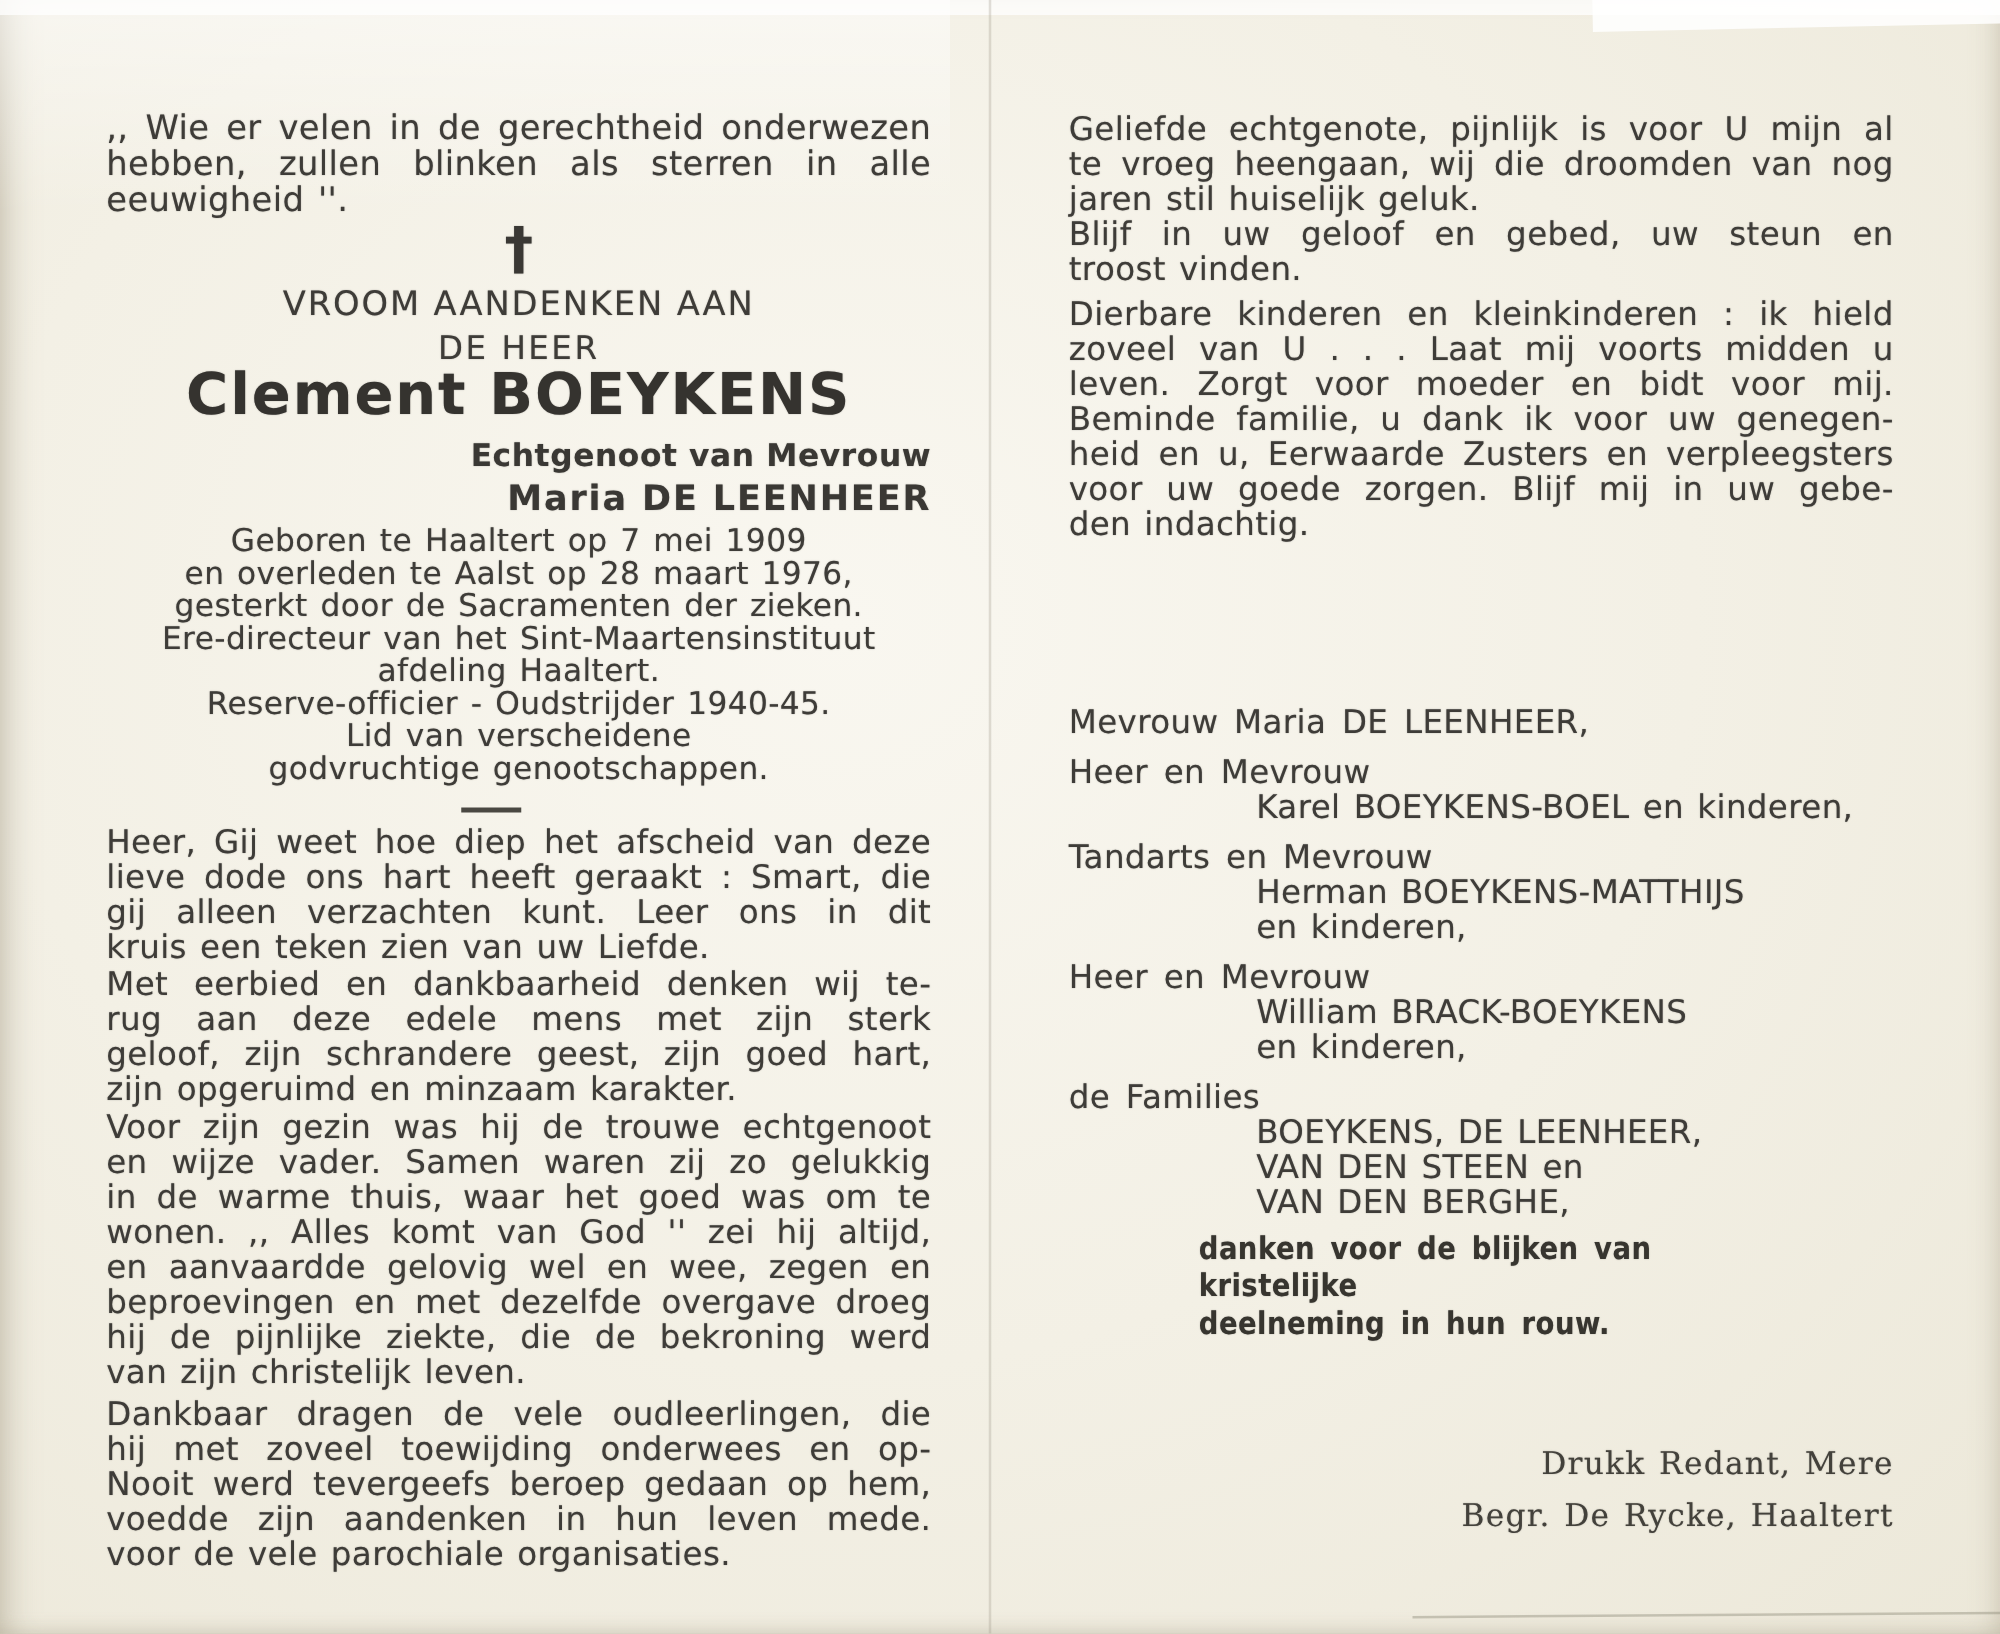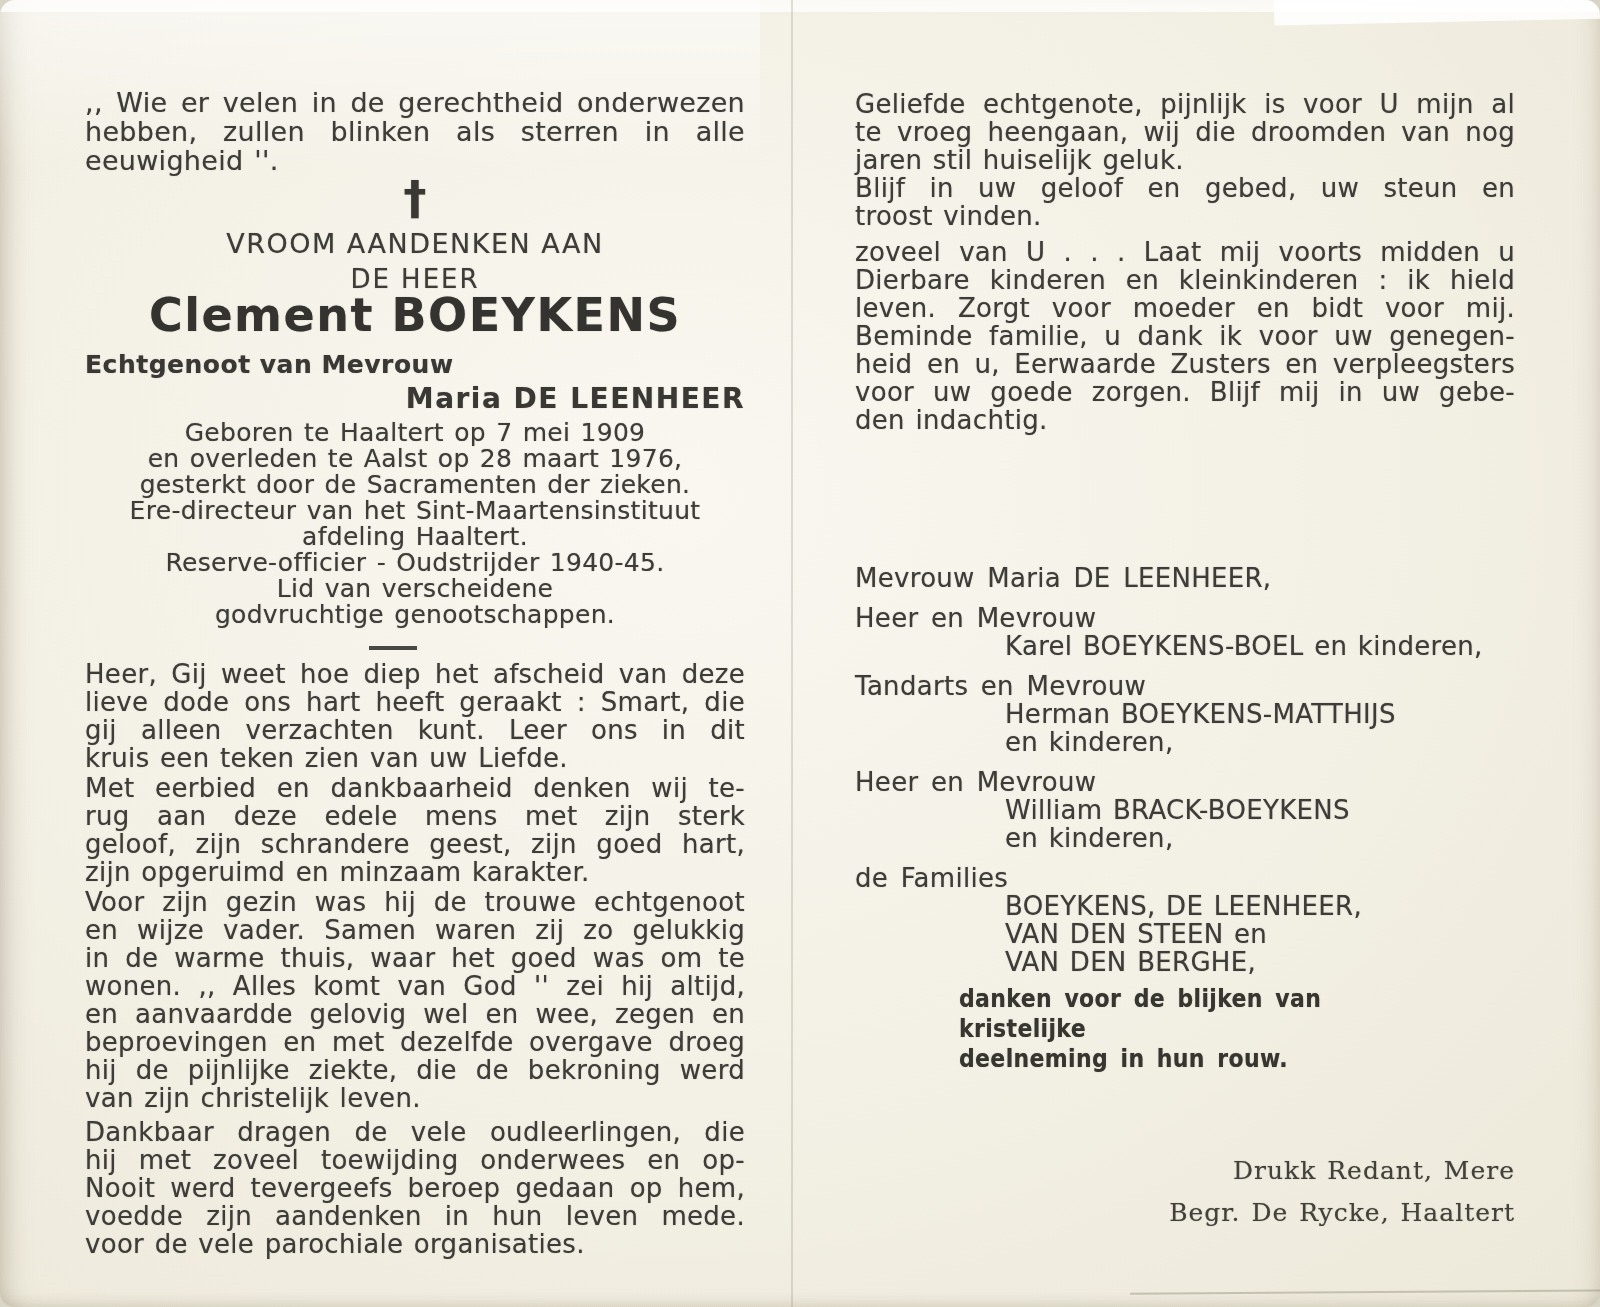--- a/index.html
+++ b/index.html
@@ -7,21 +7,20 @@
     position:relative;
     width:1600px;height:1307px;
     background:
       radial-gradient(ellipse at 42% 38%, #f9f7f0 0%, #f3f0e5 52%, #ece8d9 100%);
     overflow:hidden;
     font-family:"DejaVu Sans","Liberation Sans",sans-serif;
     color:#3e3c38;
     box-shadow: inset 20px 0 26px -16px rgba(160,152,130,.55),
                 inset -16px 0 22px -14px rgba(170,162,140,.45),
                 inset 0 -10px 18px -12px rgba(160,152,130,.4);
-    border-radius: 15px;
   }
   
   .edge-top{position:absolute;top:0;left:0;width:100%;height:12px;background:rgba(255,255,255,.75);}
   .corner-top-right{position:absolute;top:-8px;right:-14px;width:340px;height:30px;background:rgba(255,255,255,.85);transform:rotate(-1.2deg);}
   .top-left-light{position:absolute;top:0;left:0;width:760px;height:170px;background:linear-gradient(180deg,rgba(255,255,255,.5),rgba(255,255,255,0));}
   .fold-line{position:absolute;top:0;left:791px;width:2px;height:100%;background:rgba(150,145,128,.28);}
   .bottom-edge{position:absolute;top:1291px;left:1130px;width:490px;height:2px;background:rgba(130,125,108,.38);transform:rotate(-.4deg);}
 
   .page{position:absolute;top:0;z-index:2;}
   .page-left{left:85px;width:660px;height:1307px;}
@@ -37,21 +36,21 @@
   .justify .line:last-child{text-align-last:left;}
   .center .line{text-align:center;}
 
   .quote{top:88px;}
   .quote .line{font-size:27px;line-height:29px;}
 
   .cross{top:174px;text-align:center;font-size:46px;line-height:48px;font-weight:bold;color:#3a3834;}
   .intro1{top:228px;text-align:center;font-size:27px;letter-spacing:1.5px;}
   .intro2{top:264px;text-align:center;font-size:26px;letter-spacing:2px;}
   .deceased{top:288px;text-align:center;font-size:46px;font-weight:bold;letter-spacing:1.5px;color:#35332f;}
-  .spouse-intro{top:350px;text-align:left;font-size:25px;font-weight:bold;letter-spacing:.5px;color:#3a3834;}
+  .spouse-intro{top:350px;text-align:right;font-size:25px;font-weight:bold;letter-spacing:.5px;color:#3a3834;}
   .spouse-name{top:382px;text-align:right;font-size:28px;font-weight:bold;letter-spacing:1.5px;color:#3a3834;}
 
   .bio{top:420px;}
   .bio .line{line-height:26px;font-size:25px;}
 
   .divider{top:646px;left:284px;right:auto;width:48px;height:0;border-top:4px solid #4a4842;}
 
   .p1{top:660px;} .p2{top:774px;} .p3{top:888px;} .p4{top:1118px;}
   .rp1a{top:90px;} .rp1b{top:174px;} .rp2{top:238px;}
 
@@ -147,22 +146,22 @@
     <div class="blk rp1a justify">
         <div class="line">Geliefde echtgenote, pijnlijk is voor U mijn al</div>
         <div class="line">te vroeg heengaan, wij die droomden van nog</div>
         <div class="line">jaren stil huiselijk geluk.</div>
       </div>
     <div class="blk rp1b justify">
         <div class="line">Blijf in uw geloof en gebed, uw steun en</div>
         <div class="line">troost vinden.</div>
       </div>
     <div class="blk rp2 justify">
+        <div class="line">Dierbare kinderen en kleinkinderen : ik hield</div>
         <div class="line">zoveel van U . . .  Laat mij voorts midden u</div>
-        <div class="line">Dierbare kinderen en kleinkinderen : ik hield</div>
         <div class="line">leven. Zorgt voor moeder en bidt voor mij.</div>
         <div class="line">Beminde familie, u dank ik voor uw genegen-</div>
         <div class="line">heid en u, Eerwaarde Zusters en verpleegsters</div>
         <div class="line">voor uw goede zorgen. Blijf mij in uw gebe-</div>
         <div class="line">den indachtig.</div>
       </div>
 
     <div class="blk family">
 
       <div class="fam-entry">

